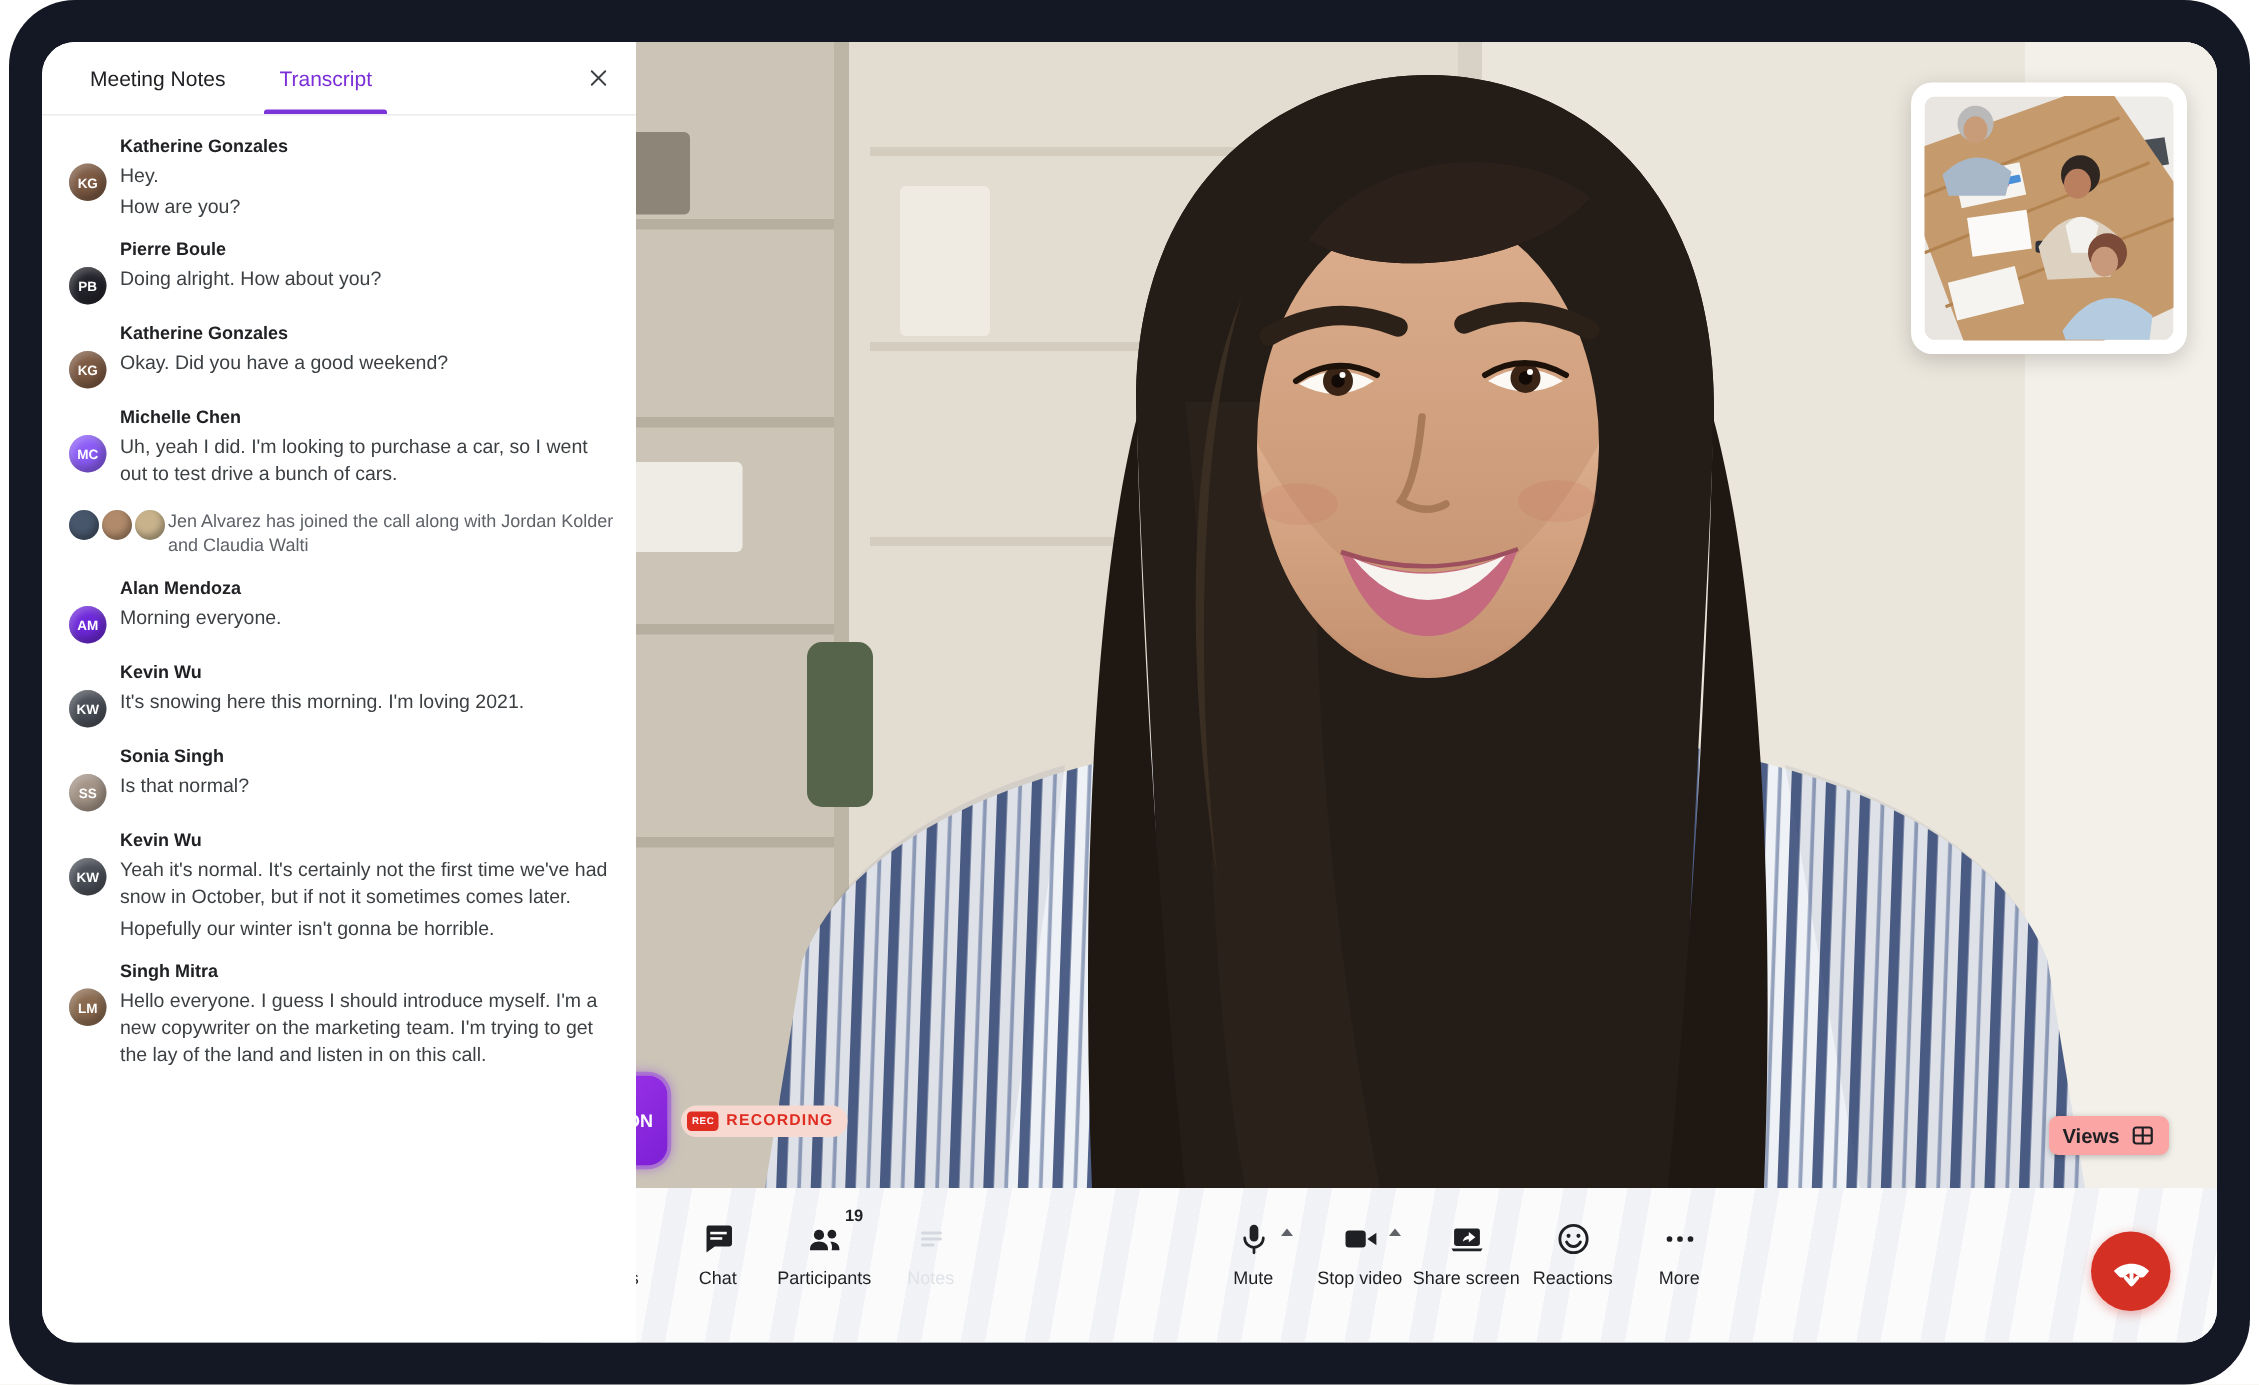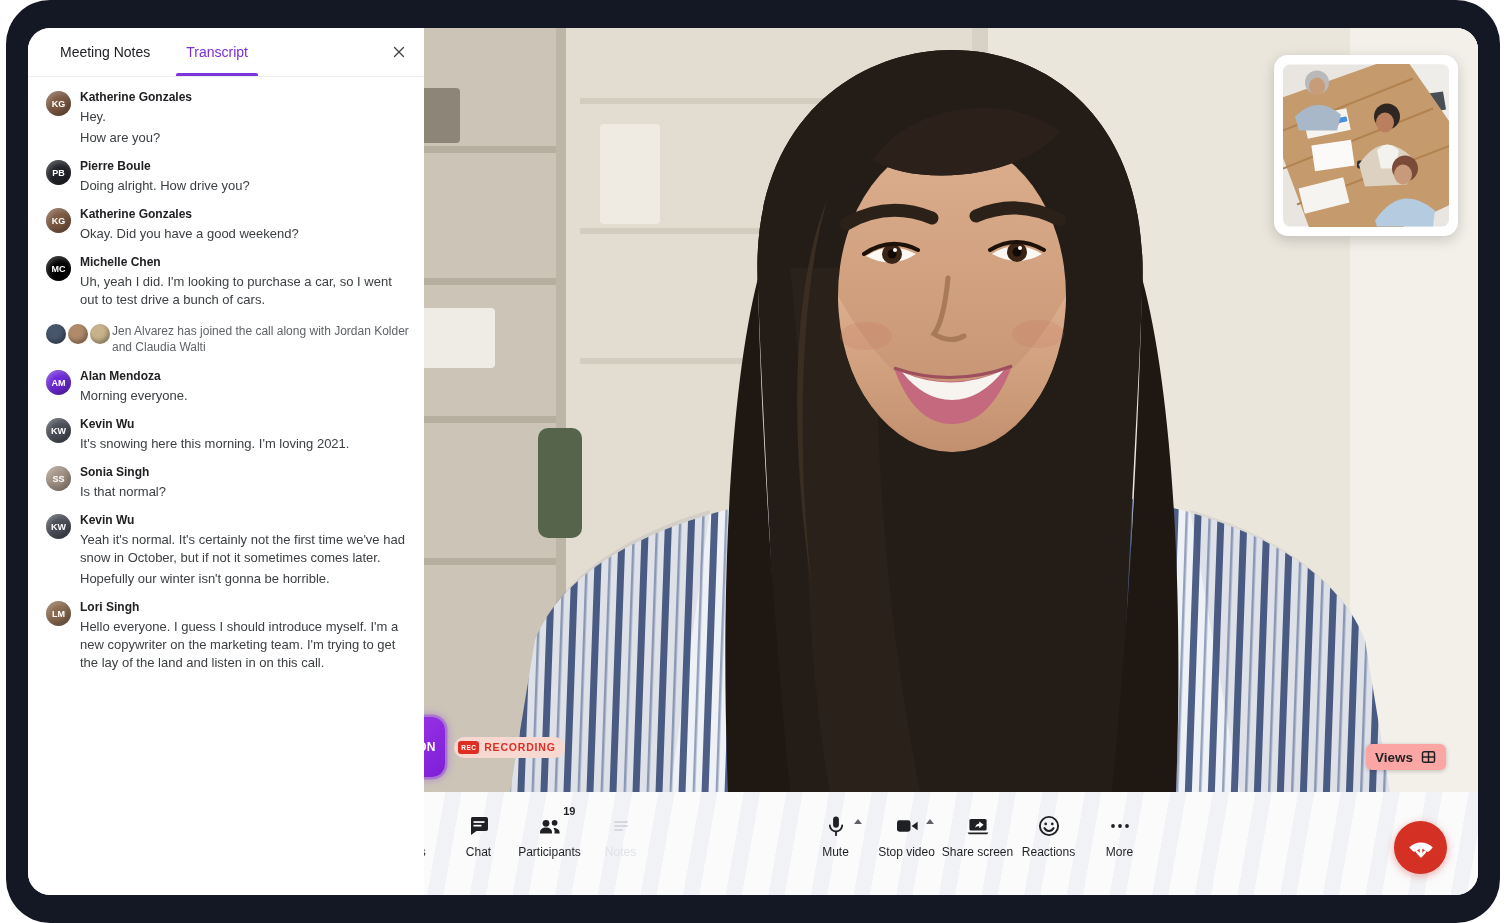--- a/index.html
+++ b/index.html
@@ -9,21 +9,21 @@
 
   
   .sidebar{position:absolute;left:0;top:0;width:396px;height:100%;background:#ffffff;z-index:5;display:flex;flex-direction:column;}
   .sb-head{height:48px;flex:0 0 48px;display:flex;align-items:center;border-bottom:1px solid #ececee;padding:0 14px 0 28px;position:relative;}
   .tab{border:0;background:none;padding:0 4px;margin-right:28px;font-size:14px;font-weight:500;color:#202124;height:47px;cursor:pointer;position:relative;font-family:inherit;}
   .tab.active{color:#7b2fd9;}
   .tab.active:after{content:"";position:absolute;left:-6px;right:-6px;bottom:0;height:3px;background:#7b35da;border-radius:2px 2px 0 0;}
   .close-btn{border:0;background:none;position:absolute;right:12px;top:12px;width:26px;height:26px;cursor:pointer;padding:0;}
   .t-list{flex:1;overflow-y:auto;padding:12px 14px 20px 18px;}
   .entry{display:flex;margin-bottom:11px;}
-  .avatar{width:25px;height:25px;border-radius:50%;flex:0 0 25px;margin-right:9px;margin-top:2px;
+  .avatar{width:25px;height:25px;border-radius:50%;flex:0 0 25px;margin-right:9px;margin-top:20px;
     display:flex;align-items:center;justify-content:center;color:#fff;font-size:9px;font-weight:700;
     box-shadow:inset -3px -4px 6px rgba(0,0,0,.28), inset 2px 3px 5px rgba(255,255,255,.25);text-align:center;}
   .e-body{flex:1;min-width:0;}
   .e-name{font-size:12px;font-weight:700;color:#202124;line-height:17px;}
   .e-line{font-size:13px;color:#3c4043;line-height:18px;margin-top:2px;}
   .e-line + .e-line{margin-top:3px;}
   .sys{display:flex;margin:14px 0 13px 0;}
   .sys-avs{display:flex;flex:0 0 66px;margin-top:1px;}
   .sys-av{width:20px;height:20px;border-radius:50%;margin-right:2px;box-shadow:inset -2px -3px 4px rgba(0,0,0,.3);}
   .sys-text{font-size:12px;color:#5f6368;line-height:16px;}
@@ -332,32 +332,32 @@
             <div class="e-body">
               <div class="e-name">Katherine Gonzales</div>
               <div class="e-line">Hey.</div>
               <div class="e-line">How are you?</div>
             </div>
           </div>
           <div class="entry">
             <div class="avatar" style="background: rgb(35, 35, 43);">PB</div>
             <div class="e-body">
               <div class="e-name">Pierre Boule</div>
-              <div class="e-line">Doing alright. How drive you?</div>
+              <div class="e-line">Doing alright. How about you?</div>
             </div>
           </div>
           <div class="entry">
             <div class="avatar" style="background: rgb(125, 90, 67);">KG</div>
             <div class="e-body">
               <div class="e-name">Katherine Gonzales</div>
               <div class="e-line">Okay. Did you have a good weekend?</div>
             </div>
           </div>
           <div class="entry">
-            <div class="avatar" style="background: #000000;">MC</div>
+            <div class="avatar" style="background: #8b5cf6;">MC</div>
             <div class="e-body">
               <div class="e-name">Michelle Chen</div>
               <div class="e-line">Uh, yeah I did. I'm looking to purchase a car, so I went out to test drive a bunch of cars.</div>
             </div>
           </div>
           <div class="sys">
             <div class="sys-avs">
               <div class="sys-av" style="background: rgb(71, 86, 107);"></div>
               <div class="sys-av" style="background: rgb(176, 138, 106);"></div>
               <div class="sys-av" style="background: rgb(199, 178, 139);"></div>
@@ -389,21 +389,21 @@
             <div class="avatar" style="background: rgb(74, 78, 87);">KW</div>
             <div class="e-body">
               <div class="e-name">Kevin Wu</div>
               <div class="e-line">Yeah it's normal. It's certainly not the first time we've had snow in October, but if not it sometimes comes later.</div>
               <div class="e-line">Hopefully our winter isn't gonna be horrible.</div>
             </div>
           </div>
           <div class="entry">
             <div class="avatar" style="background: rgb(138, 106, 79);">LM</div>
             <div class="e-body">
-              <div class="e-name">Lori Singh</div>
+              <div class="e-name">Singh Mitra</div>
               <div class="e-line">Hello everyone. I guess I should introduce myself. I'm a new copywriter on the marketing team. I'm trying to get the lay of the land and listen in on this call.</div>
             </div>
           </div>
         </div>
     </aside>
 
   </div>
 </div>
 
 </body></html>

